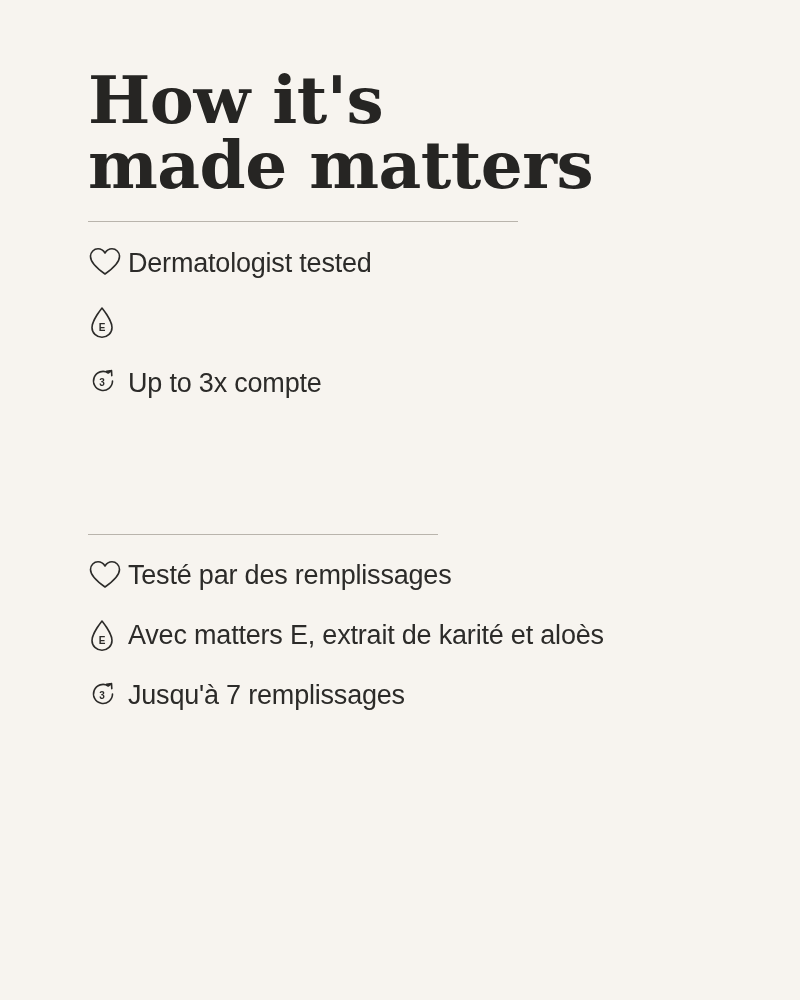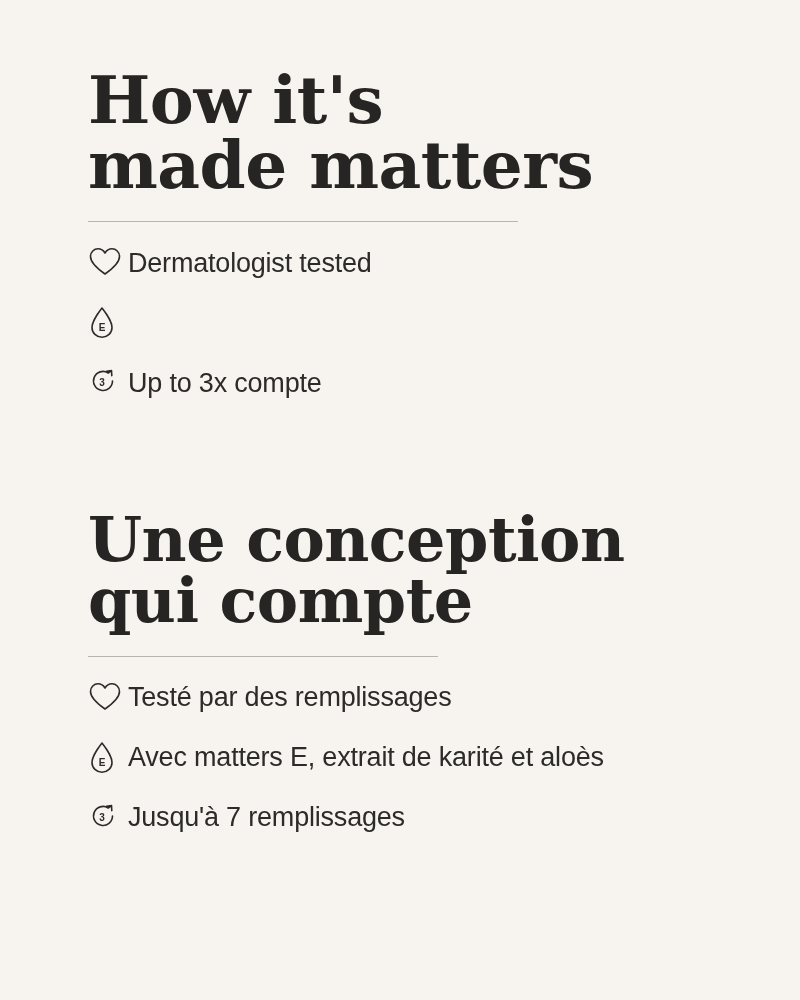--- a/index.html
+++ b/index.html
@@ -136,22 +136,20 @@
             <text x="14" y="19.5" text-anchor="middle" class="icon-letter" fill="#2c2b29">3</text>
           </svg>
         </span>
         <span class="feature-text">Up to 3x compte</span>
       </li>
 
     </ul>
   </div>
 
   <div class="section section-fr">
-    <h1 class="headline headline-fr">Une conception
-qui compte</h1>
     <div class="rule rule-fr"></div>
     <ul class="feature-list">
 
       <li class="feature">
         <span class="feature-icon">
           <svg width="34" height="32" viewBox="0 0 34 32" fill="none">
             <path d="M17 28 C7 21 2.5 16 2.5 10.5 C2.5 6 6 2.8 10 2.8 C13 2.8 15.6 4.6 17 7 C18.4 4.6 21 2.8 24 2.8 C28 2.8 31.5 6 31.5 10.5 C31.5 16 27 21 17 28 Z" stroke="#2c2b29" stroke-width="1.6" fill="none" stroke-linejoin="round"></path>
           </svg>
         </span>
         <span class="feature-text">Testé par des remplissages</span>

